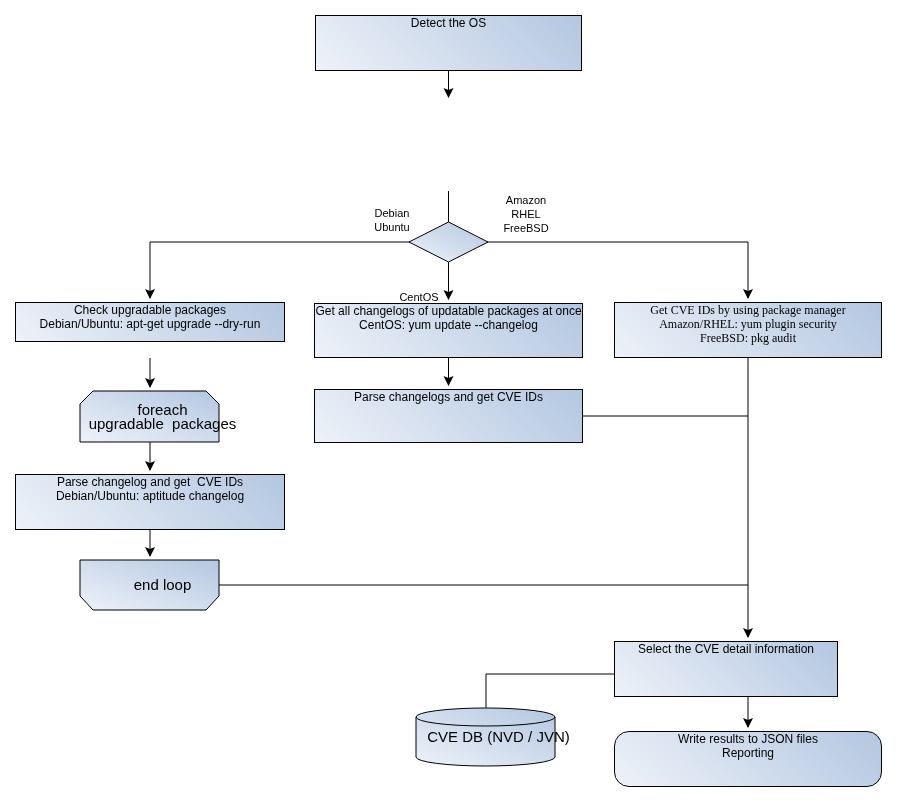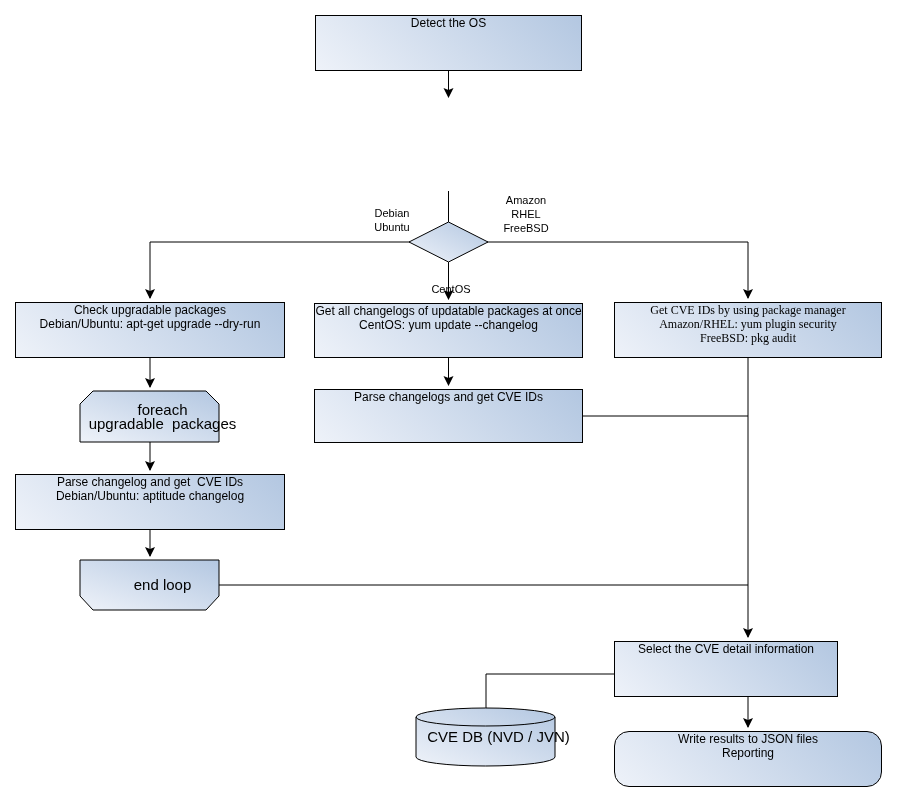--- a/index.html
+++ b/index.html
@@ -103,21 +103,21 @@
 
     <path class="filled" fill="url(#nodeGrad)" d="M416,717 A69.5,9 0 0 1 555,717 L555,757 A69.5,9 0 0 1 416,757 Z"></path>
     <path class="wire" d="M416,717 A69.5,9 0 0 0 555,717"></path>
   </svg>
 
   <div class="node" style="left:315px; top:15px; width:267px; height:56px;">
     <span>Detect the OS</span>
   </div>
 
 
-  <div class="node" style="left:15px; top:302px; width:270px; height:56px;">
+  <div class="node" style="left:15px; top:302px; width:270px; height:40px;">
     <span>Check upgradable packages
 Debian/Ubuntu: apt-get upgrade --dry-run</span>
   </div>
 
   <div class="node" style="left:15px; top:474px; width:270px; height:56px;">
     <span>Parse changelog and get  CVE IDs
 Debian/Ubuntu: aptitude changelog</span>
   </div>
 
   <div class="node" style="left:314px; top:303px; width:269px; height:55px;">
@@ -151,15 +151,15 @@
 
   <div class="shape-label" style="left:416px; top:719px; width:139px; height:36px;">CVE DB (NVD / JVN)</div>
 
   <div class="edge-label" style="left:362px; top:206px; width:60px;">Debian
 Ubuntu</div>
 
   <div class="edge-label" style="left:494px; top:193px; width:64px;">Amazon
 RHEL
 FreeBSD</div>
 
-  <div class="edge-label" style="left:394px; top:282px; width:50px;margin-left:32px;">CentOS</div>
+  <div class="edge-label" style="left:394px; top:290px; width:50px;">CentOS</div>
 
 </div>
 
 </body></html>

